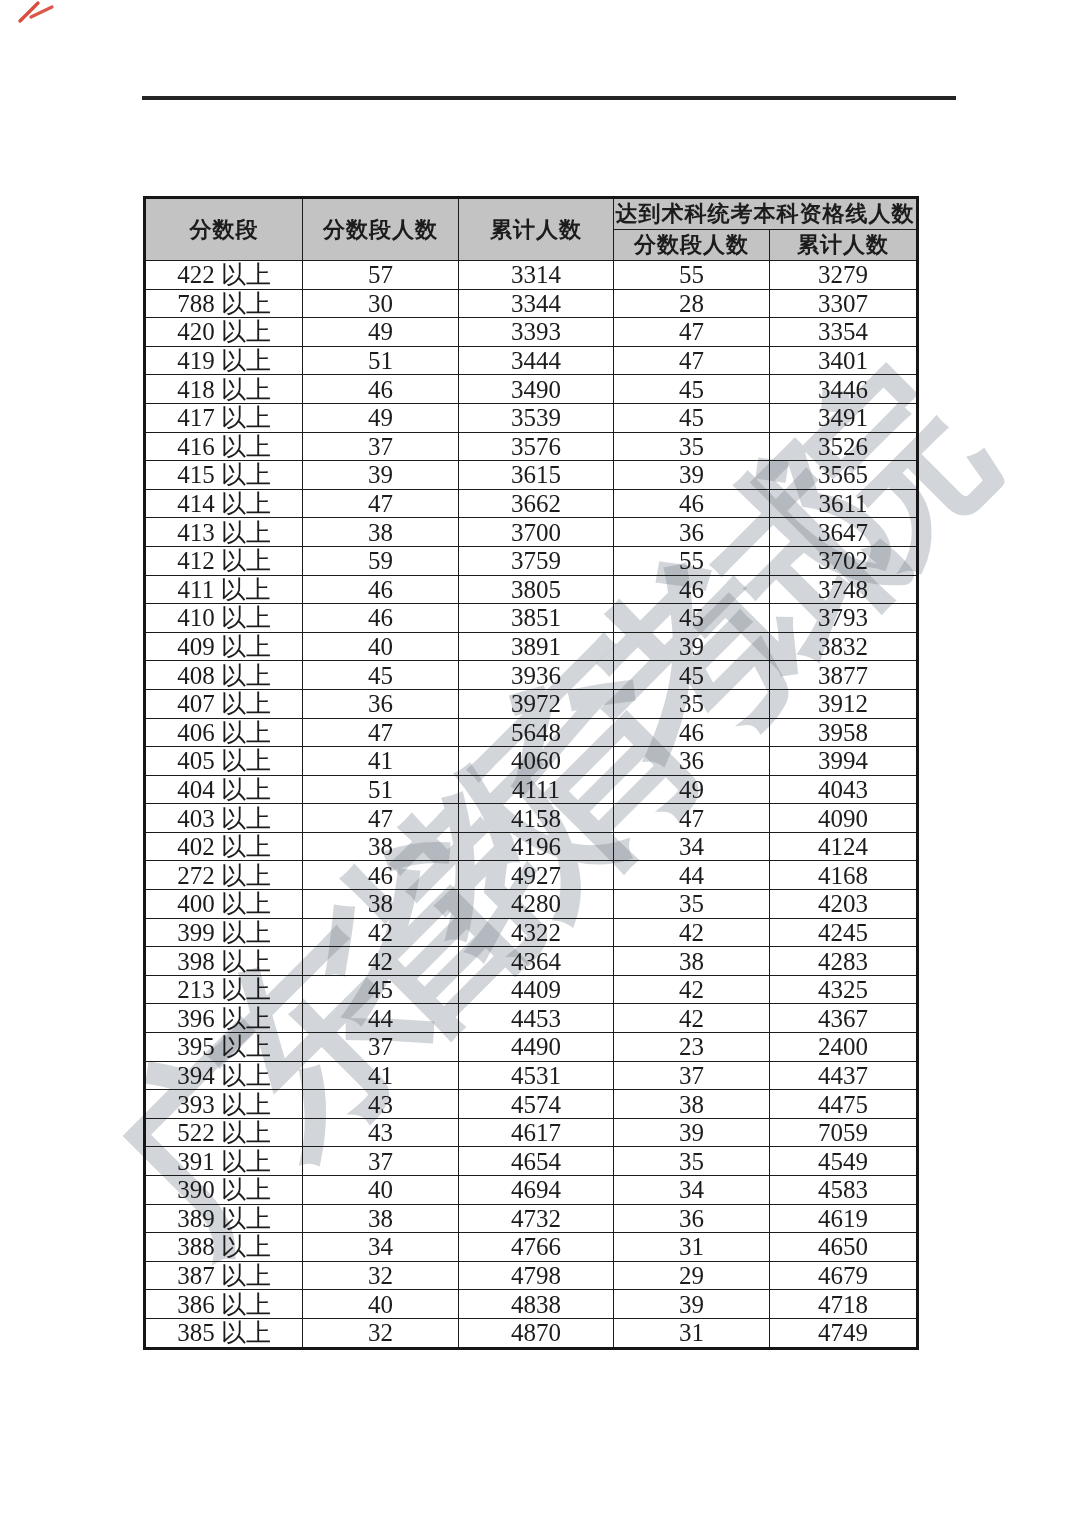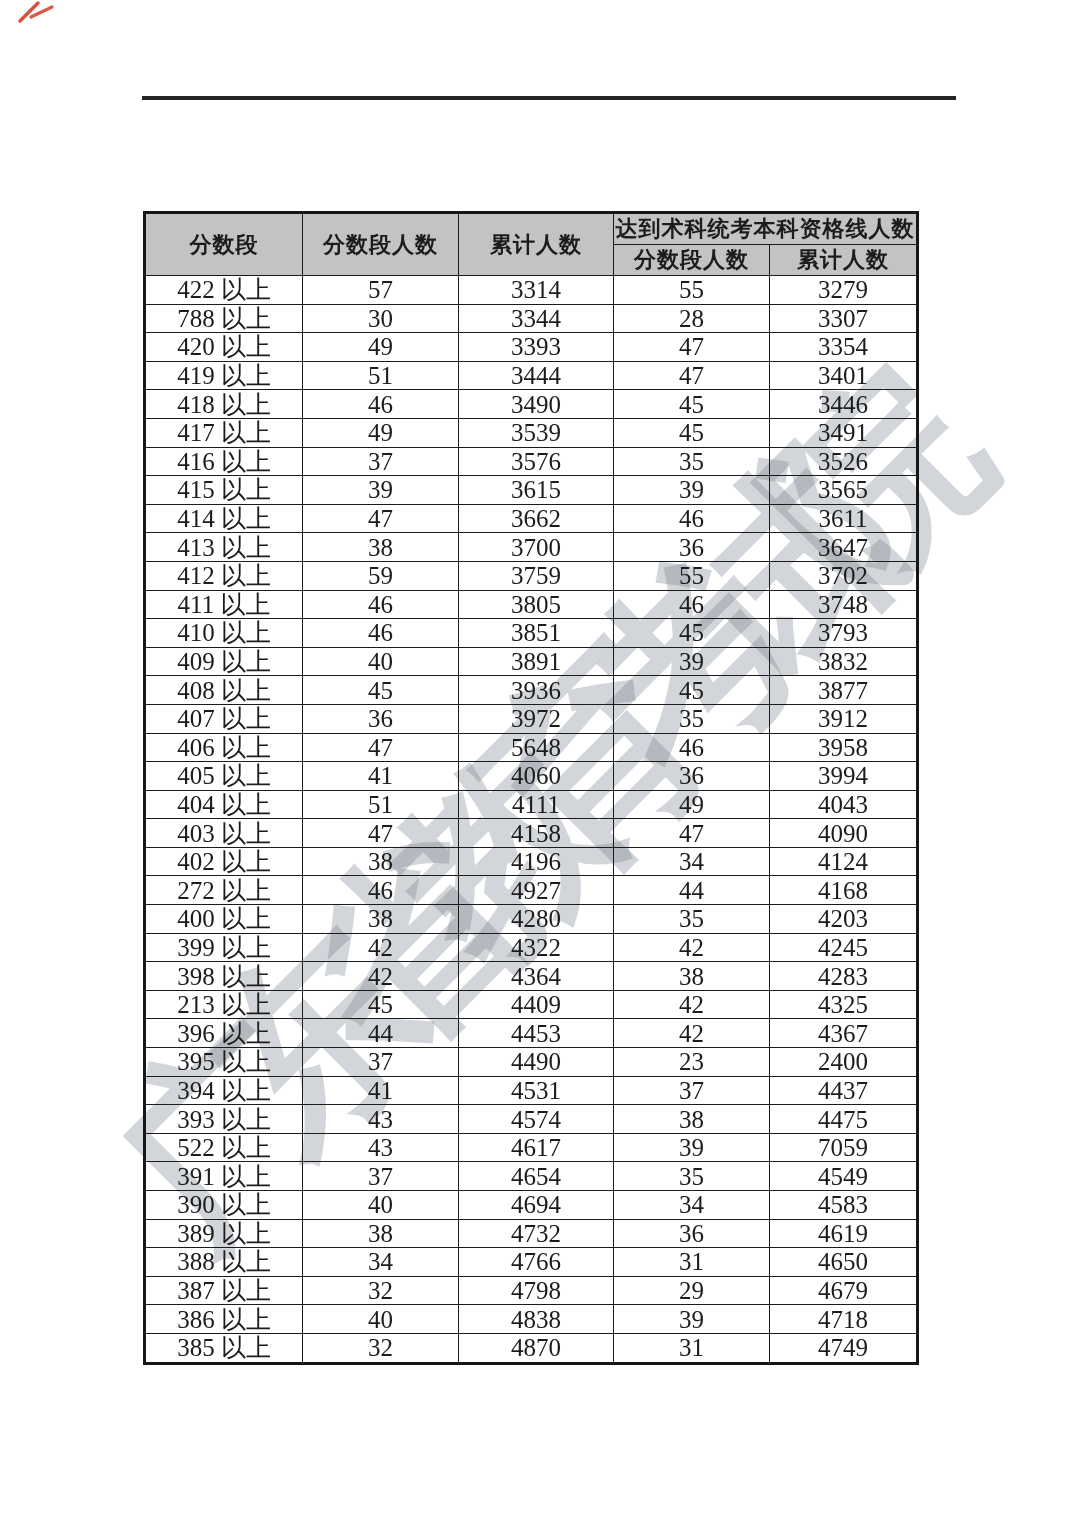--- a/index.html
+++ b/index.html
@@ -35,21 +35,21 @@
     font-weight: bold;
     letter-spacing: -0.34em;
     white-space: nowrap;
     color: rgba(124, 131, 144, 0.34);
     z-index: 0;
     pointer-events: none;
   }
   table.score-table {
     position: absolute;
     left: 143px;
-    top: 211px;
+    top: 196px;
     z-index: 1;
     border-collapse: collapse;
     table-layout: fixed;
     border: 3px solid #161616;
   }
   .score-table th, .score-table td {
     border: 1.6px solid #1b1b1b;
     text-align: center;
     vertical-align: middle;
     padding: 0;

